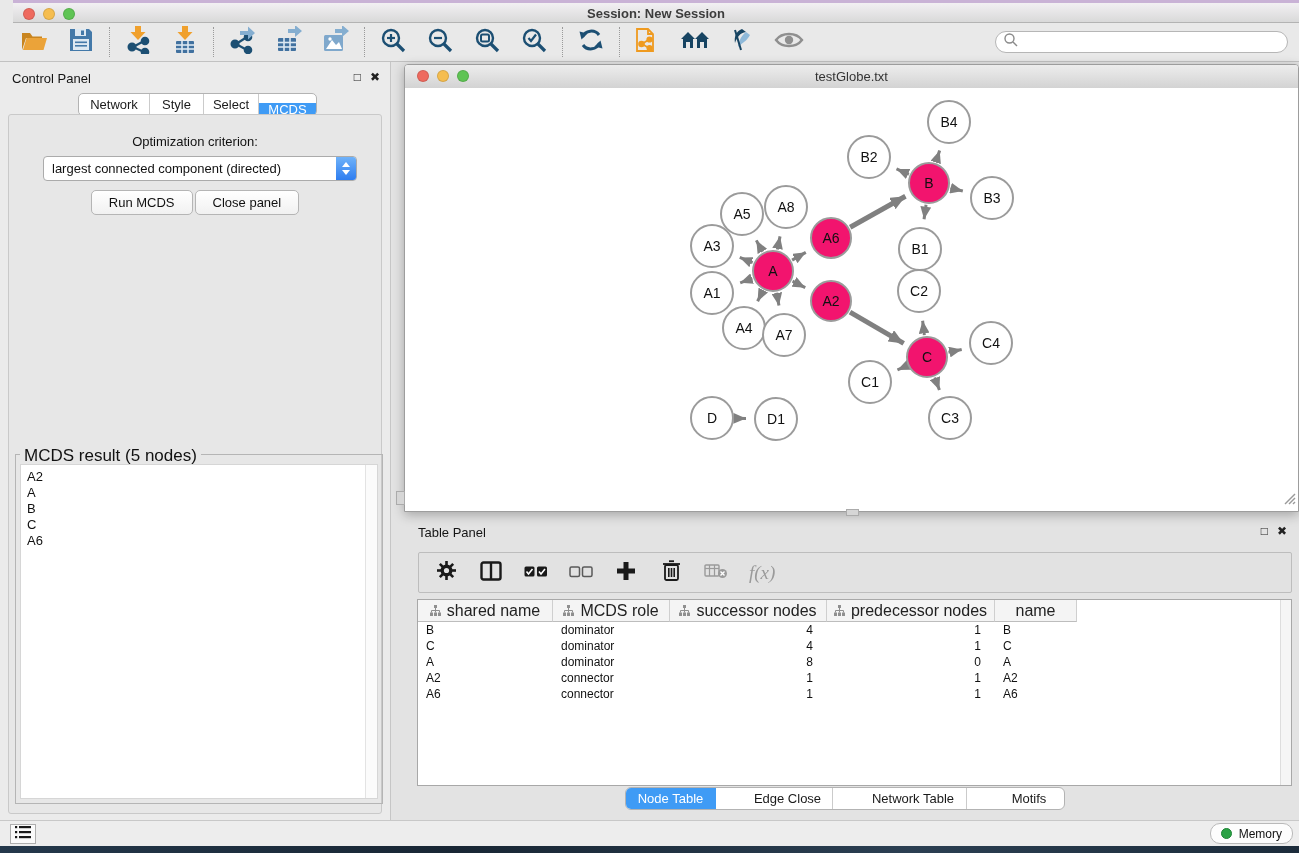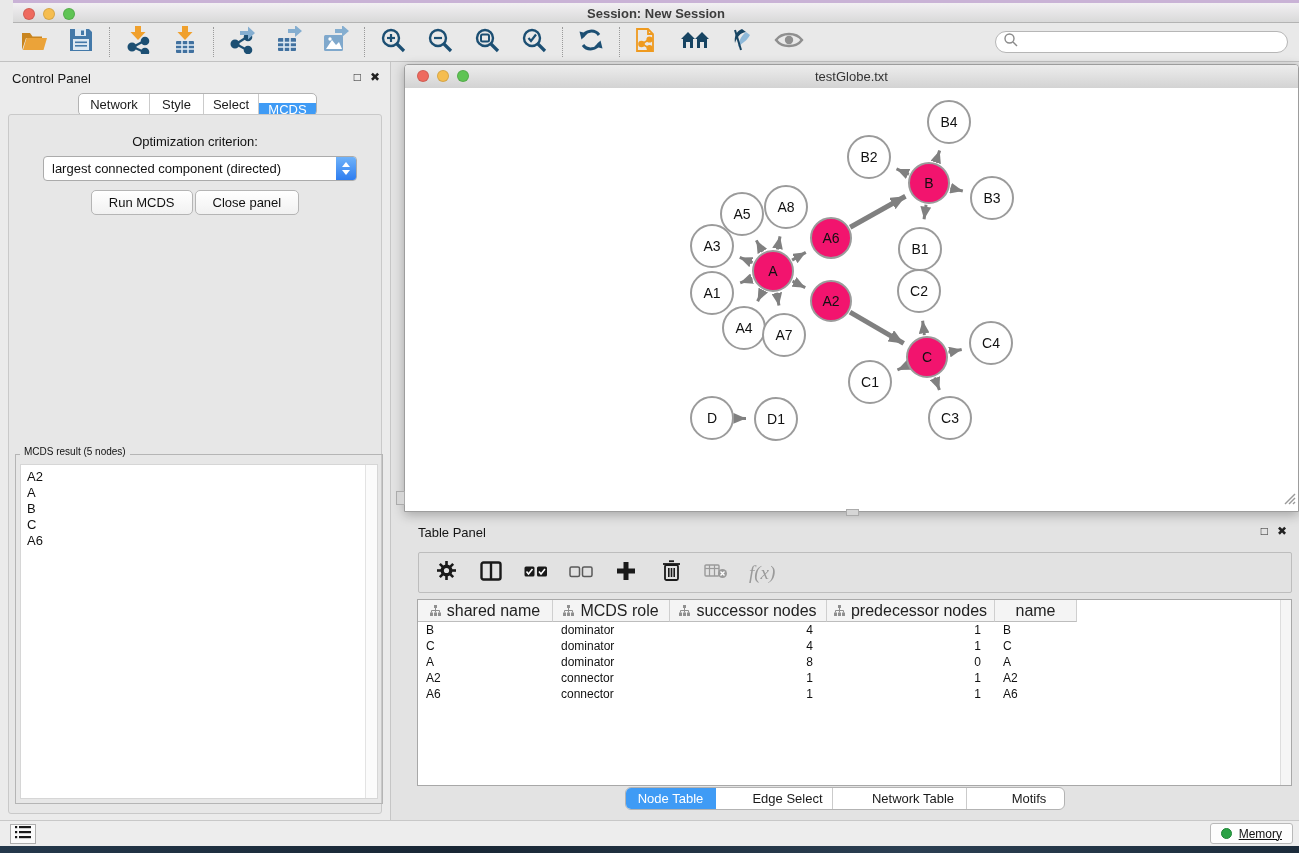--- a/index.html
+++ b/index.html
@@ -30,21 +30,21 @@
   .cp-body{position:absolute;left:8px;top:52px;width:374px;height:700px;background:#e7e7e7;border:1px solid #c9c9c9;border-radius:3px;box-sizing:border-box;}
   .opt-label{position:absolute;top:19px;left:0;width:100%;text-align:center;font-size:13px;color:#111;}
   .dropdown{position:absolute;left:34px;top:41px;width:314px;height:25px;background:#fff;border:1px solid #ababab;border-radius:4px;box-sizing:border-box;display:flex;align-items:center;}
   .dd-text{flex:1;font-size:13px;padding-left:8px;color:#111;white-space:nowrap;overflow:hidden;}
   .dd-stepper{width:20px;align-self:stretch;background:linear-gradient(#6fb2f9,#2e7df0);border-radius:0 3px 3px 0;display:flex;flex-direction:column;align-items:center;justify-content:center;gap:3px;}
   .tri-up{width:0;height:0;border-left:4px solid transparent;border-right:4px solid transparent;border-bottom:5px solid #fff;}
   .tri-dn{width:0;height:0;border-left:4px solid transparent;border-right:4px solid transparent;border-top:5px solid #fff;}
   .btn-row{position:absolute;top:75px;left:0;width:100%;display:flex;justify-content:center;gap:2px;}
   .push-btn{height:23px;padding:0 17px;background:linear-gradient(#ffffff,#f1f1f1);border:1px solid #b5b5b5;border-radius:5px;font-size:13px;display:flex;align-items:center;color:#111;}
   .mcds-fieldset{position:absolute;left:6px;top:339px;width:368px;height:350px;border:1px solid #b5b5b5;box-sizing:border-box;}
-  .legend{position:absolute;top:-9px;left:4px;background:#e7e7e7;padding:0 4px;font-size:10px;color:#111;}
+  .legend{position:absolute;top:-9px;left:4px;background:#e7e7e7;padding:0 4px;font-size:17px;color:#111;}
   .mcds-listbox{position:absolute;left:4px;top:9px;right:4px;bottom:4px;background:#fff;border:1px solid #d6d6d6;overflow:hidden;}
   .mcds-items{padding:4px 0 0 6px;font-size:13px;line-height:16px;color:#111;}
   .mcds-scroll{position:absolute;top:0;bottom:0;right:0;width:11px;background:#fbfbfb;border-left:1px solid #e3e3e3;}
   
   .right-region{position:absolute;left:391px;top:62px;width:908px;height:758px;background:#e3e3e3;}
   .network-window{position:absolute;left:13px;top:2px;width:895px;height:448px;background:#fff;border:1px solid #9d9d9d;border-radius:4px 4px 0 0;box-shadow:0 3px 12px rgba(0,0,0,0.28);box-sizing:border-box;}
   .nw-titlebar{position:relative;height:23px;background:linear-gradient(#ededed,#d3d3d3);border-bottom:1px solid #a8a8a8;border-radius:3px 3px 0 0;}
   .nw-title{position:absolute;left:0;right:0;top:4px;text-align:center;font-size:13px;color:#333;}
   .nw-canvas{position:absolute;left:0;right:0;top:23px;bottom:0;background:#fff;overflow:hidden;}
   .grip{position:absolute;right:2px;bottom:2px;}
@@ -61,21 +61,21 @@
   .tbl-row{display:flex;height:16px;}
   .td{box-sizing:border-box;display:flex;align-items:center;font-size:12px;color:#111;}
   .td.txt{justify-content:flex-start;padding-left:8px;}
   .td.num{justify-content:flex-end;padding-right:14px;}
   .tbl-scroll{position:absolute;right:0;top:0;bottom:0;width:10px;background:#f5f5f5;border-left:1px solid #ddd;}
   .tp-tabs{position:absolute;left:0;top:725px;width:100%;display:flex;justify-content:center;}
   .tp-tabs .seg-group{border-radius:6px;gap:27px;}
   
   .statusbar{position:absolute;left:0;top:820px;width:100%;height:26px;background:#ededed;border-top:1px solid #c8c8c8;box-sizing:border-box;}
   .list-btn{position:absolute;left:10px;top:3px;width:26px;height:20px;background:#fafafa;border:1px solid #aeaeae;display:flex;align-items:center;justify-content:center;box-sizing:border-box;}
-  .memory-btn{position:absolute;right:6px;top:2px;height:21px;padding:0 10px;background:#fdfdfd;border:1px solid #b9b9b9;border-radius:3px;display:flex;align-items:center;gap:7px;font-size:12px;color:#111;box-sizing:border-box;text-decoration:underline;}
+  .memory-btn{position:absolute;right:6px;top:2px;height:21px;padding:0 10px;background:#fdfdfd;border:1px solid #b9b9b9;border-radius:10px;display:flex;align-items:center;gap:7px;font-size:12px;color:#111;box-sizing:border-box;}
   .mem-dot{width:11px;height:11px;border-radius:50%;background:#2ba245;border:1px solid #1d8535;box-sizing:border-box;}
   .desktop-strip{position:absolute;left:0;top:846px;width:100%;height:7px;background:linear-gradient(90deg,#24384b,#182634 35%,#2b3f52 70%,#1c2c3b);}
 </style>
 </head>
 <body>
 
 <div class="screen">
 
   <div class="titlebar">
     <div class="traffic">
@@ -602,21 +602,21 @@
             <div class="td num" style="width: 157px;">1</div>
             <div class="td num" style="width: 168px;">1</div>
             <div class="td txt" style="width: 82px;">A6</div>
           </div>
         </div>
       <div class="tbl-scroll"></div>
     </div>
     <div class="tp-tabs">
       <div class="seg-group" id="tp-tabs">
           <div class="seg active" style="width: 90px;">Node Table</div>
-          <div class="seg" style="width: 90px;">Edge Select</div>
+          <div class="seg" style="width: 90px;">Edge Close</div>
           <div class="seg" style="width: 107px;">Network Table</div>
           <div class="seg" style="width: 70px;">Motifs</div>
         </div>
     </div>
   </div>
 
   <div class="statusbar">
     <div class="list-btn">
         <span><svg width="16" height="13" viewBox="0 0 16 13">
             <g fill="#1a1a1a">

